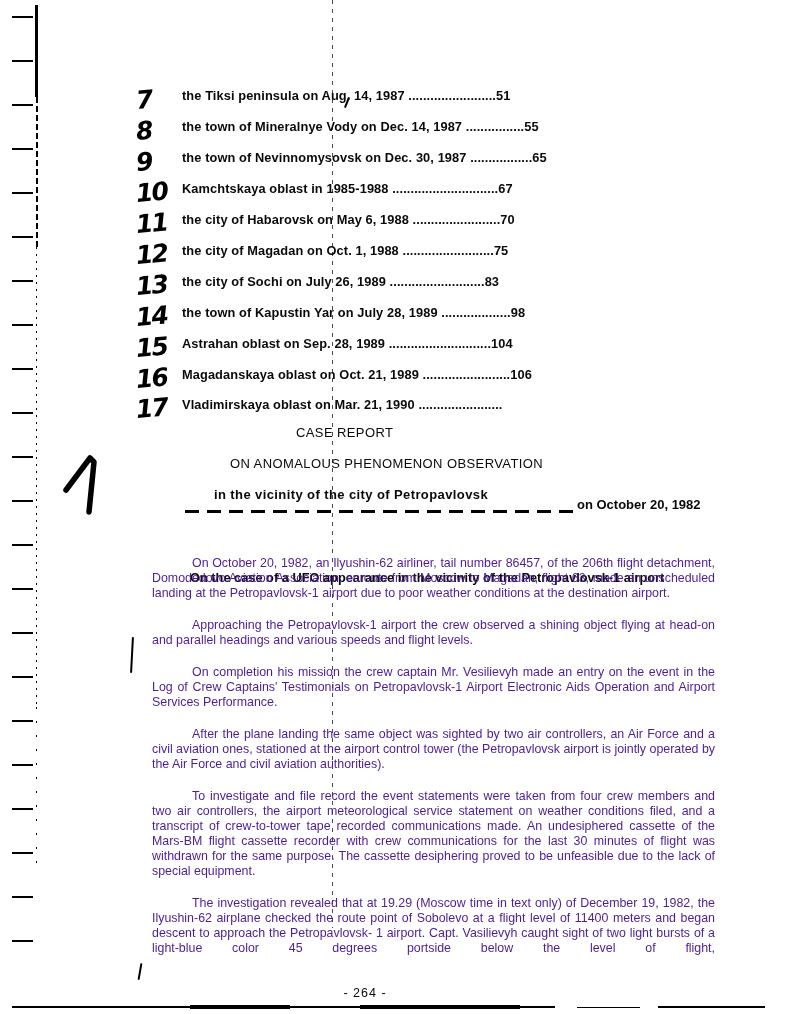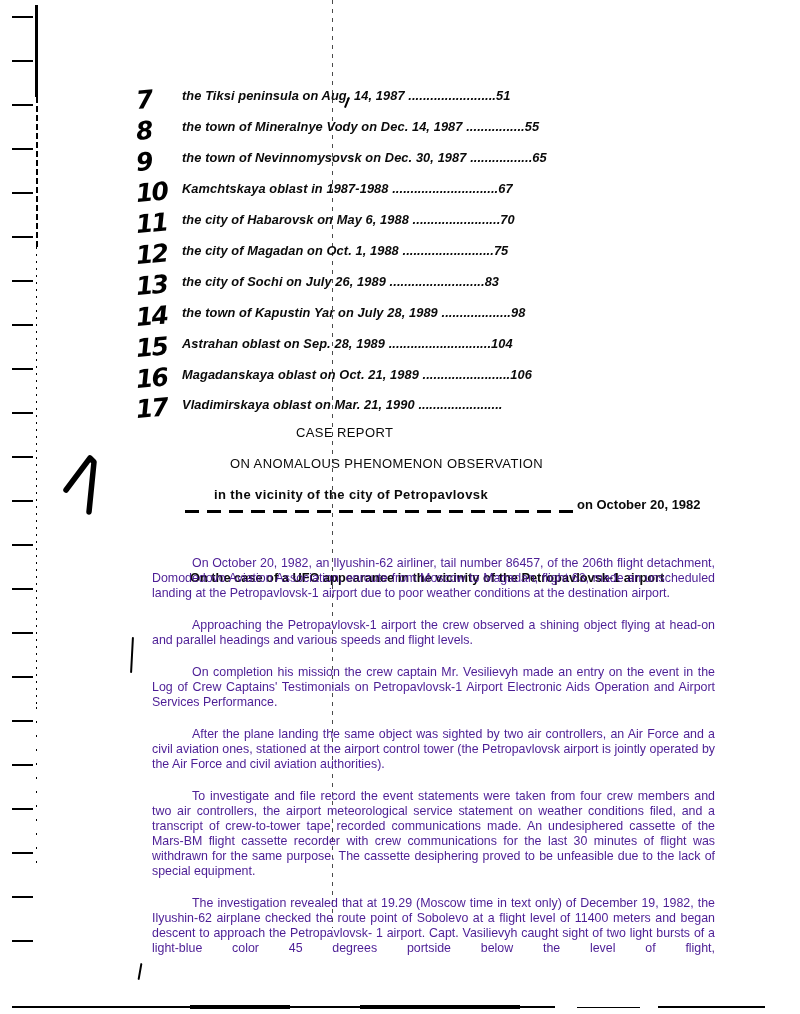--- a/index.html
+++ b/index.html
@@ -33,21 +33,21 @@
     background:#000;transform:rotate(10deg);border-radius:2px;}
   .hand-one{position:absolute;left:58px;top:450px;}
   
   .toc-row{position:absolute;left:136px;width:560px;height:30px;white-space:nowrap;}
   .hand-num{
     display:inline-block;width:46px;position:relative;top:1px;
     font-family:"DejaVu Sans",sans-serif;font-weight:bold;font-style:italic;
     font-size:25px;transform:rotate(-5deg);letter-spacing:-2px;color:#000;
   }
   .toc-text{font-size:12.8px;font-weight:700;letter-spacing:.1px;color:#0a0a0a;
-    vertical-align:6px;font-style:italic;}
+    vertical-align:6px;}
   
   .h-line{position:absolute;font-size:13px;font-weight:400;letter-spacing:.4px;white-space:nowrap;}
   .dash-fill{position:absolute;left:185px;top:510px;width:390px;height:3px;
     background:repeating-linear-gradient(to right,#000 0 14px,transparent 14px 22px);}
   .date-text{position:absolute;left:577px;top:497px;font-size:13px;font-weight:700;white-space:nowrap;}
   .case-line{position:absolute;left:190px;top:530px;font-size:12.8px;font-weight:700;white-space:nowrap;margin-top:40px;}
   
   .body-text{position:absolute;left:152px;top:556px;width:563px;}
   .body-text p{
     margin:0 0 17px 0;font-size:12.4px;line-height:15px;text-align:justify;
@@ -80,21 +80,21 @@
   <div class="hand-one">
     <svg width="50" height="70" viewBox="0 0 50 70">
       <path d="M8 40 L32 8 L36 12 L31 62" stroke="#000" stroke-width="5.5" fill="none" stroke-linecap="round" stroke-linejoin="round"></path>
     </svg>
   </div>
 
   <div>
     <div class="toc-row" style="top:83px"><span class="hand-num">7</span><span class="toc-text">the Tiksi peninsula on Aug. 14, 1987 ........................51</span></div>
     <div class="toc-row" style="top:114px"><span class="hand-num">8</span><span class="toc-text">the town of Mineralnye Vody on Dec. 14, 1987 ................55</span></div>
     <div class="toc-row" style="top:145px"><span class="hand-num">9</span><span class="toc-text">the town of Nevinnomysovsk on Dec. 30, 1987 .................65</span></div>
-    <div class="toc-row" style="top:176px"><span class="hand-num">10</span><span class="toc-text">Kamchtskaya oblast in 1987-1988 .............................67</span></div>
+    <div class="toc-row" style="top:176px"><span class="hand-num">10</span><span class="toc-text">Kamchtskaya oblast in 1985-1988 .............................67</span></div>
     <div class="toc-row" style="top:207px"><span class="hand-num">11</span><span class="toc-text">the city of Habarovsk on May 6, 1988 ........................70</span></div>
     <div class="toc-row" style="top:238px"><span class="hand-num">12</span><span class="toc-text">the city of Magadan on Oct. 1, 1988 .........................75</span></div>
     <div class="toc-row" style="top:269px"><span class="hand-num">13</span><span class="toc-text">the city of Sochi on July 26, 1989 ..........................83</span></div>
     <div class="toc-row" style="top:300px"><span class="hand-num">14</span><span class="toc-text">the town of Kapustin Yar on July 28, 1989 ...................98</span></div>
     <div class="toc-row" style="top:331px"><span class="hand-num">15</span><span class="toc-text">Astrahan oblast on Sep. 28, 1989 ............................104</span></div>
     <div class="toc-row" style="top:362px"><span class="hand-num">16</span><span class="toc-text">Magadanskaya oblast on Oct. 21, 1989 ........................106</span></div>
     <div class="toc-row" style="top:392px"><span class="hand-num">17</span><span class="toc-text">Vladimirskaya oblast on Mar. 21, 1990 .......................</span></div>
   </div>
 
   <div class="h-line" style="left:296px;top:425px">CASE REPORT</div>
@@ -106,14 +106,15 @@
 
   <div class="body-text">
     <p>On October 20, 1982, an Ilyushin-62 airliner, tail number 86457, of the 206th flight detachment, Domodedovo Aviation Association, enroute from Moscow to Magadan, flight 63, made an unscheduled landing at the Petropavlovsk-1 airport due to poor weather conditions at the destination airport.</p>
     <p>Approaching the Petropavlovsk-1 airport the crew observed a shining object flying at head-on and parallel headings and various speeds and flight levels.</p>
     <p>On completion his mission the crew captain Mr. Vesilievyh made an entry on the event in the Log of Crew Captains' Testimonials on Petropavlovsk-1 Airport Electronic Aids Operation and Airport Services Performance.</p>
     <p>After the plane landing the same object was sighted by two air controllers, an Air Force and a civil aviation ones, stationed at the airport control tower (the Petropavlovsk airport is jointly operated by the Air Force and civil aviation authorities).</p>
     <p>To investigate and file record the event statements were taken from four crew members and two air controllers, the airport meteorological service statement on weather conditions filed, and a transcript of crew-to-tower tape recorded communications made. An undesiphered cassette of the Mars-BM flight cassette recorder with crew communications for the last 30 minutes of flight was withdrawn for the same purpose. The cassette desiphering proved to be unfeasible due to the lack of special equipment.</p>
     <p class="cont">The investigation revealed that at 19.29 (Moscow time in text only) of December 19, 1982, the Ilyushin-62 airplane checked the route point of Sobolevo at a flight level of 11400 meters and began descent to approach the Petropavlovsk- 1 airport. Capt. Vasilievyh caught sight of two light bursts of a light-blue color 45 degrees portside below the level of flight,</p>
   </div>
 
+  <div class="page-number">- 264 -</div>
 
 </div>
 
 </body></html>

